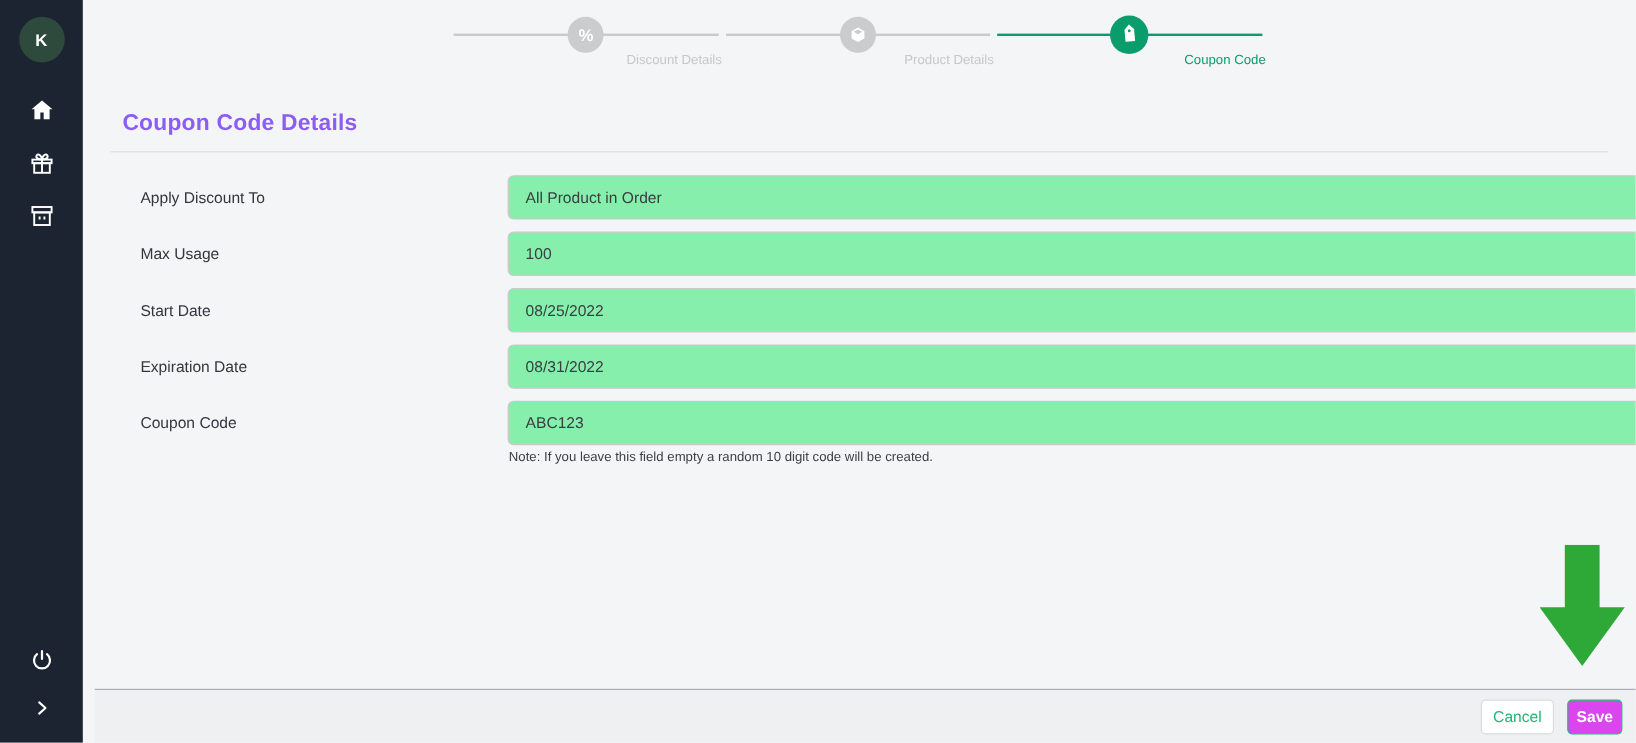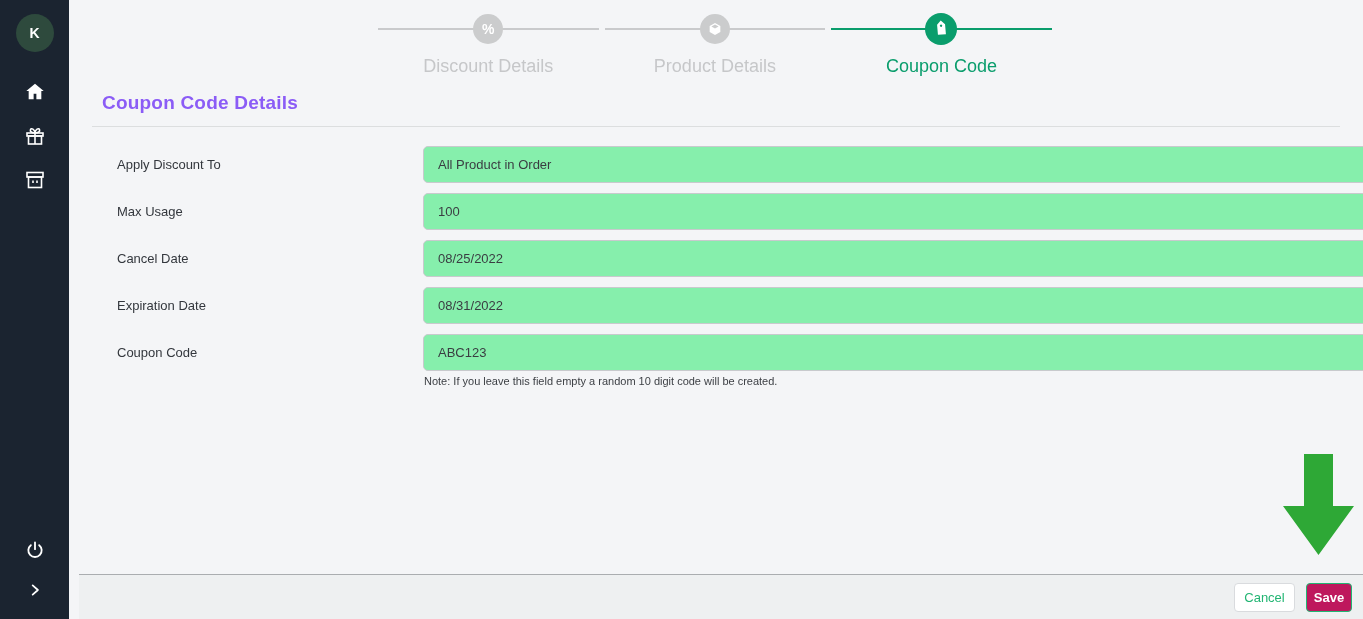--- a/index.html
+++ b/index.html
@@ -51,22 +51,22 @@
   .step.active .step-line { background: #0a9d6c; }
   .step-circle {
     position: absolute; left: 50%; top: 6px; transform: translateX(-50%);
     width: 30px; height: 30px; border-radius: 50%;
     background: #cbcccd; color: #fff;
     display: flex; align-items: center; justify-content: center;
     font-weight: bold; font-size: 14px;
   }
   .step.active .step-circle { width: 32px; height: 32px; top: 5px; background: #0a9d6c; }
   .step-label {
-    position: absolute; left: 0; right: 0; top: 48px;
-    text-align: center; font-size: 18px; color: #c6c7c9;
+    position: absolute; left: 0; right: 0; top: 36px;
+    text-align: right; font-size: 11px; color: #c6c7c9;
   }
   .step.active .step-label { color: #0a9d6c; }
 
   
   .page-title {
     position: absolute; left: 33px; top: 92px;
     font-size: 19px; font-weight: bold; color: #8b5cf6;
     letter-spacing: 0.2px;
   }
   .title-divider {
@@ -109,21 +109,21 @@
     gap: 11px; padding-right: 21px;
   }
   .btn {
     height: 29px; border-radius: 4px; font-family: "Liberation Sans", sans-serif;
     font-size: 13px; cursor: pointer;
   }
   .btn-cancel {
     width: 61px; background: #fff; border: 1px solid #d9dbde; color: #22b573;
   }
   .btn-save {
-    width: 46px; background: #be185d; border: 1px solid #22b573;
+    width: 46px; background: #d946ef; border: 1px solid #22b573;
     color: #fff; font-weight: bold;
   }
 </style>
 </head>
 <body>
 
 <div class="sidebar">
   <div class="avatar">K</div>
 
   <div class="nav-icon">
@@ -224,21 +224,21 @@
     </div>
 
     <div class="form-row">
       <div class="form-label">Max Usage</div>
       <div class="field-wrap">
         <input class="text-input" type="text" value="100" style="">
       </div>
     </div>
 
     <div class="form-row">
-      <div class="form-label">Cancel Date</div>
+      <div class="form-label">Start Date</div>
       <div class="field-wrap">
         <input class="text-input" type="text" value="08/25/2022" style="">
       </div>
     </div>
 
     <div class="form-row">
       <div class="form-label">Expiration Date</div>
       <div class="field-wrap">
         <input class="text-input" type="text" value="08/31/2022" style="">
       </div>

